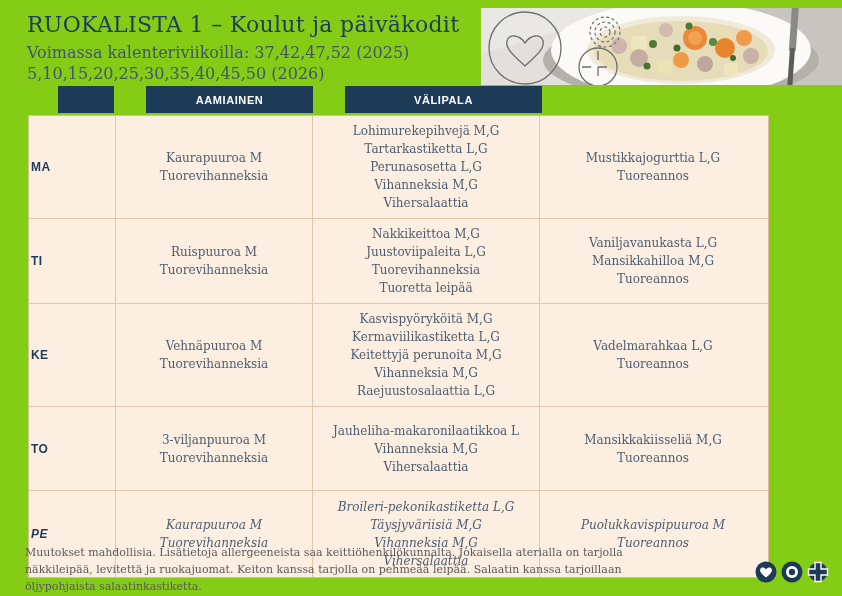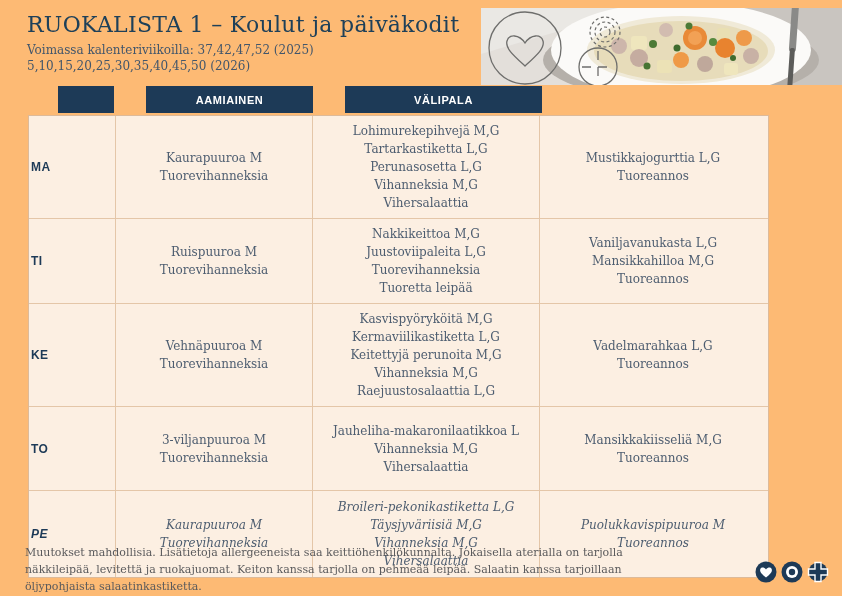--- a/index.html
+++ b/index.html
@@ -1,24 +1,24 @@
 <!DOCTYPE html>
 <html><head>
 <meta charset="utf-8">
 <style>
   * { margin:0; padding:0; box-sizing:border-box; }
   body { background:#888; }
   .page {
-    position:relative; width:842px; height:596px; background:#fdba74;
+    position:relative; width:842px; height:596px; background:#84cc16;
     overflow:hidden; font-family:"DejaVu Serif", serif;
   }
   
   .head-block { position:absolute; left:27px; top:12px; width:450px; }
   .title { font-size:22px; font-weight:normal; color:#1e4059; letter-spacing:0.3px; margin-bottom:6px; }
-  .sub { font-size:12px; color:#42566b; line-height:1.3; }
+  .sub { font-size:16px; color:#42566b; line-height:1.3; }
   .photo { position:absolute; left:481px; top:8px; width:361px; height:77px; }
   
   .menu-table { position:absolute; left:28px; top:86px; width:741px; }
   .thead { display:grid; grid-template-columns:86px 197px 227px 227px; gap:2px; }
   .th {
     background:#1d3a57; color:#ffffff; height:27px;
     font-family:"Liberation Sans", sans-serif; font-weight:bold; font-size:11px;
     letter-spacing:0.6px; display:flex; align-items:center; justify-content:center;margin-left:30px;
   }
   .tbody { margin-top:2px; border:1px solid #ddba99; }

